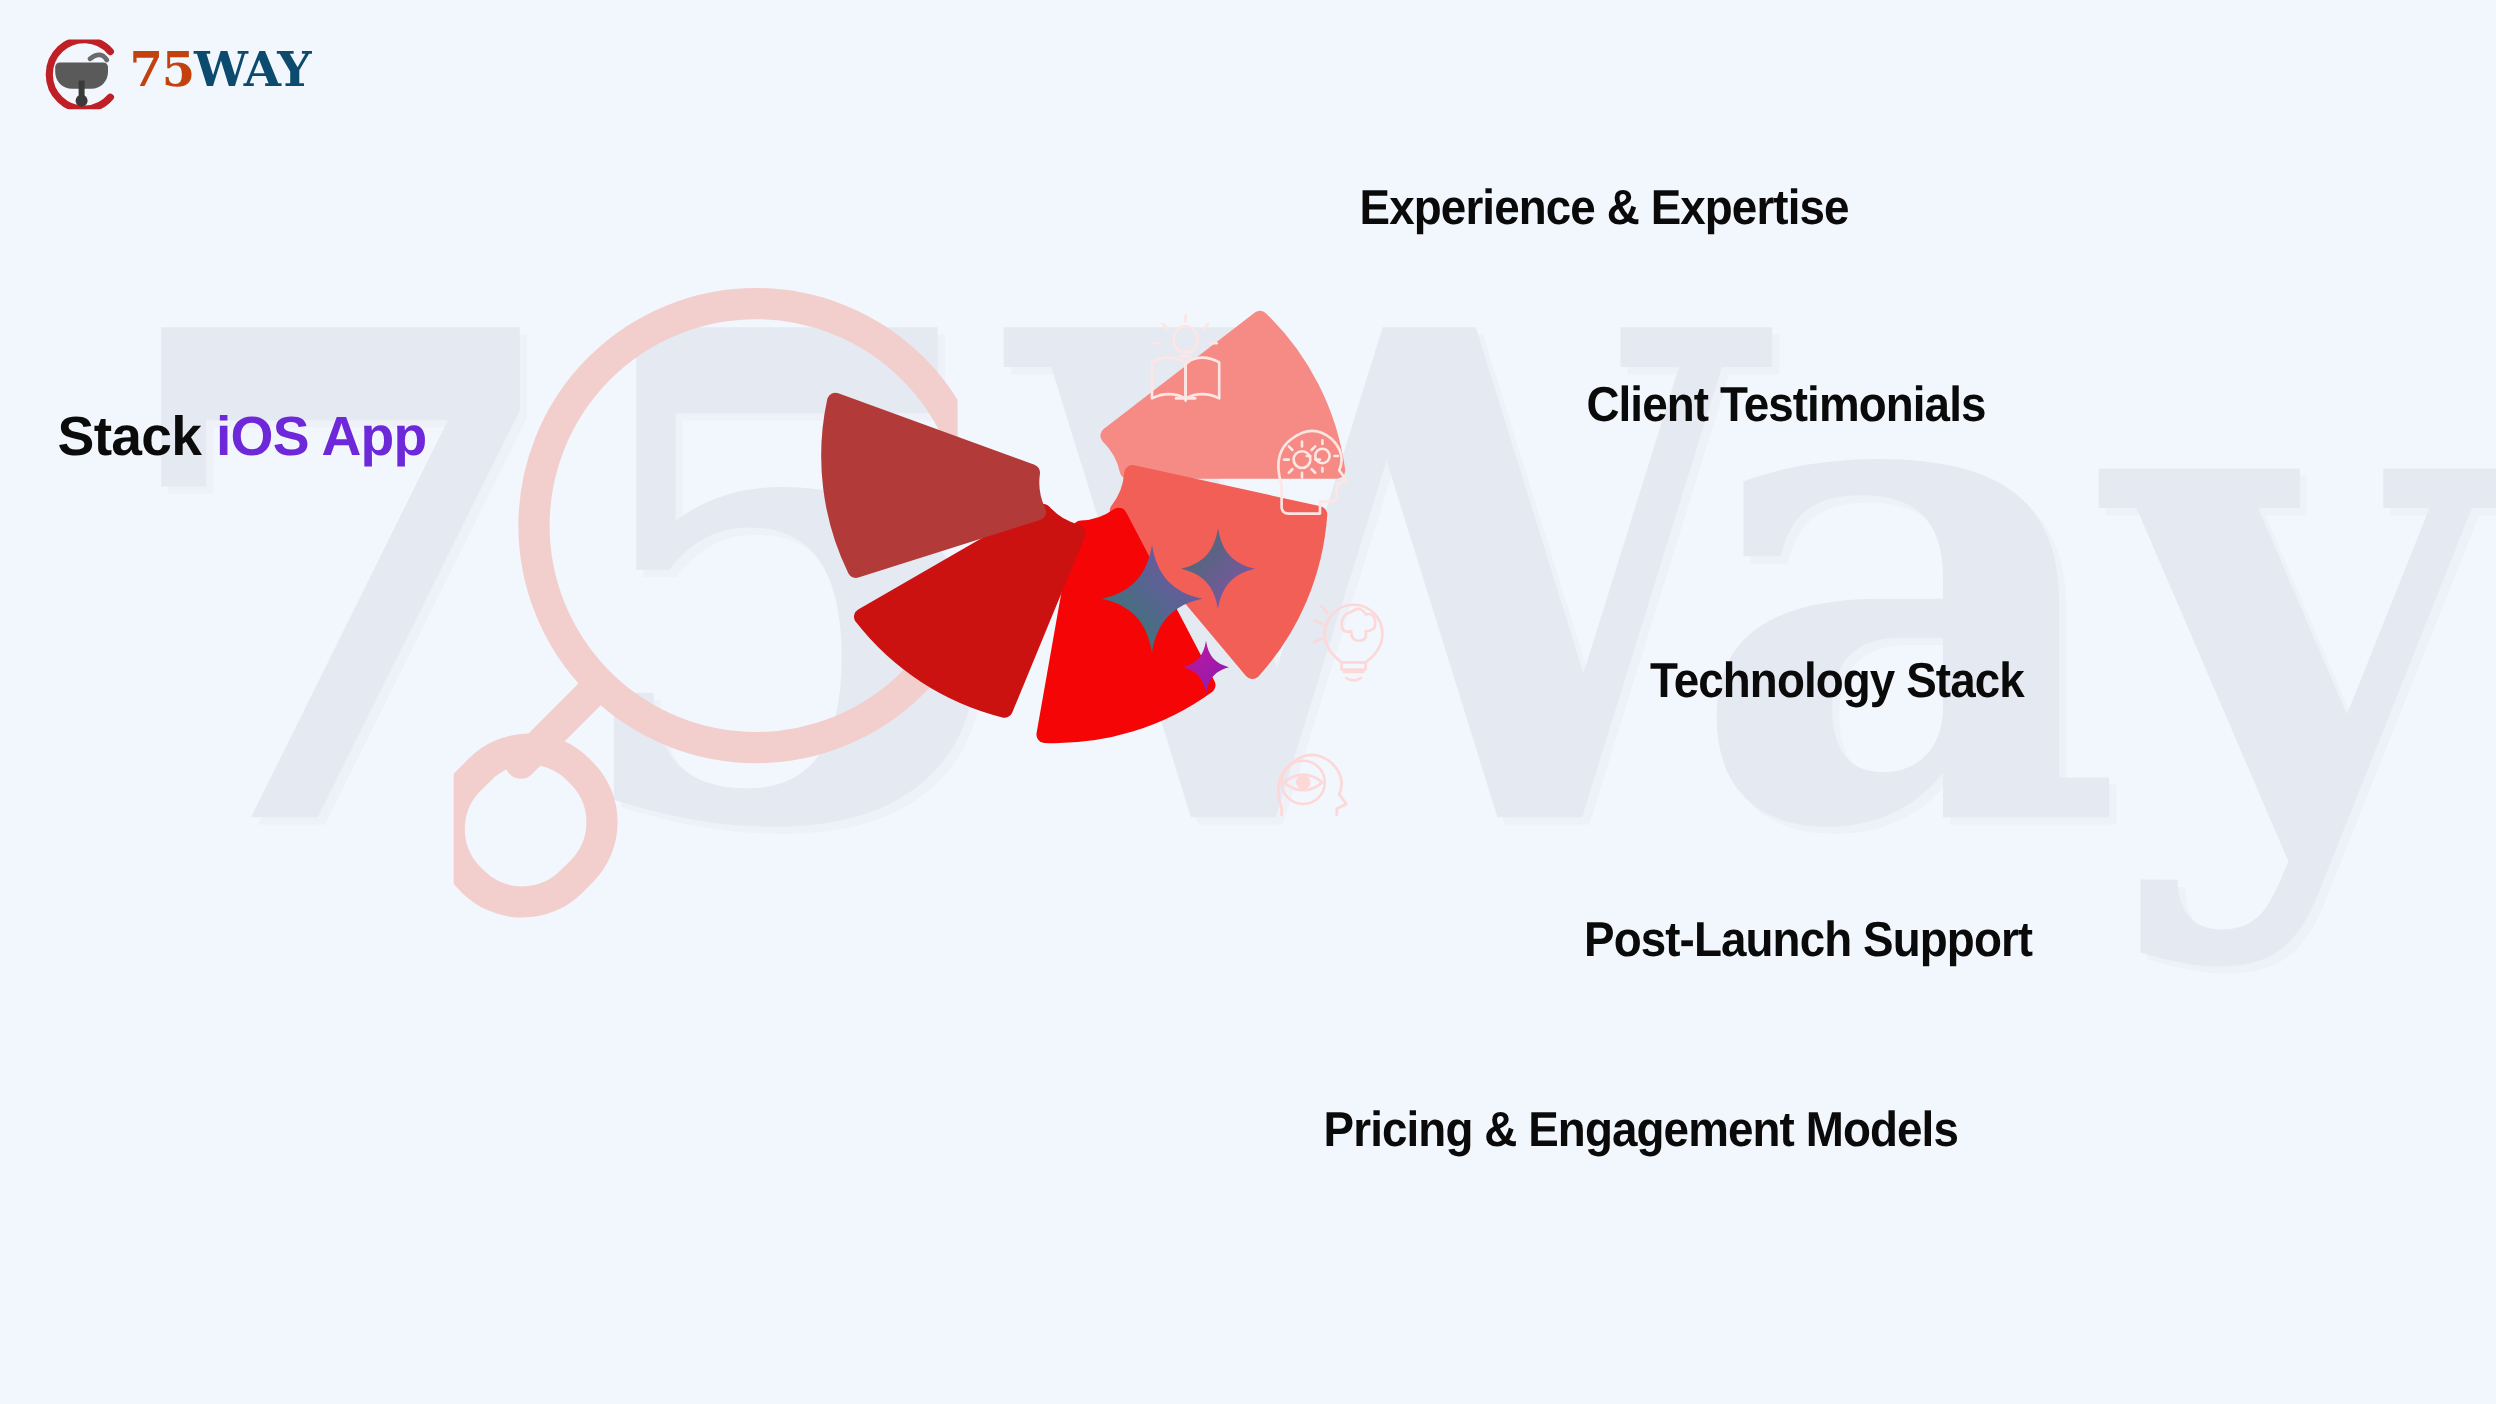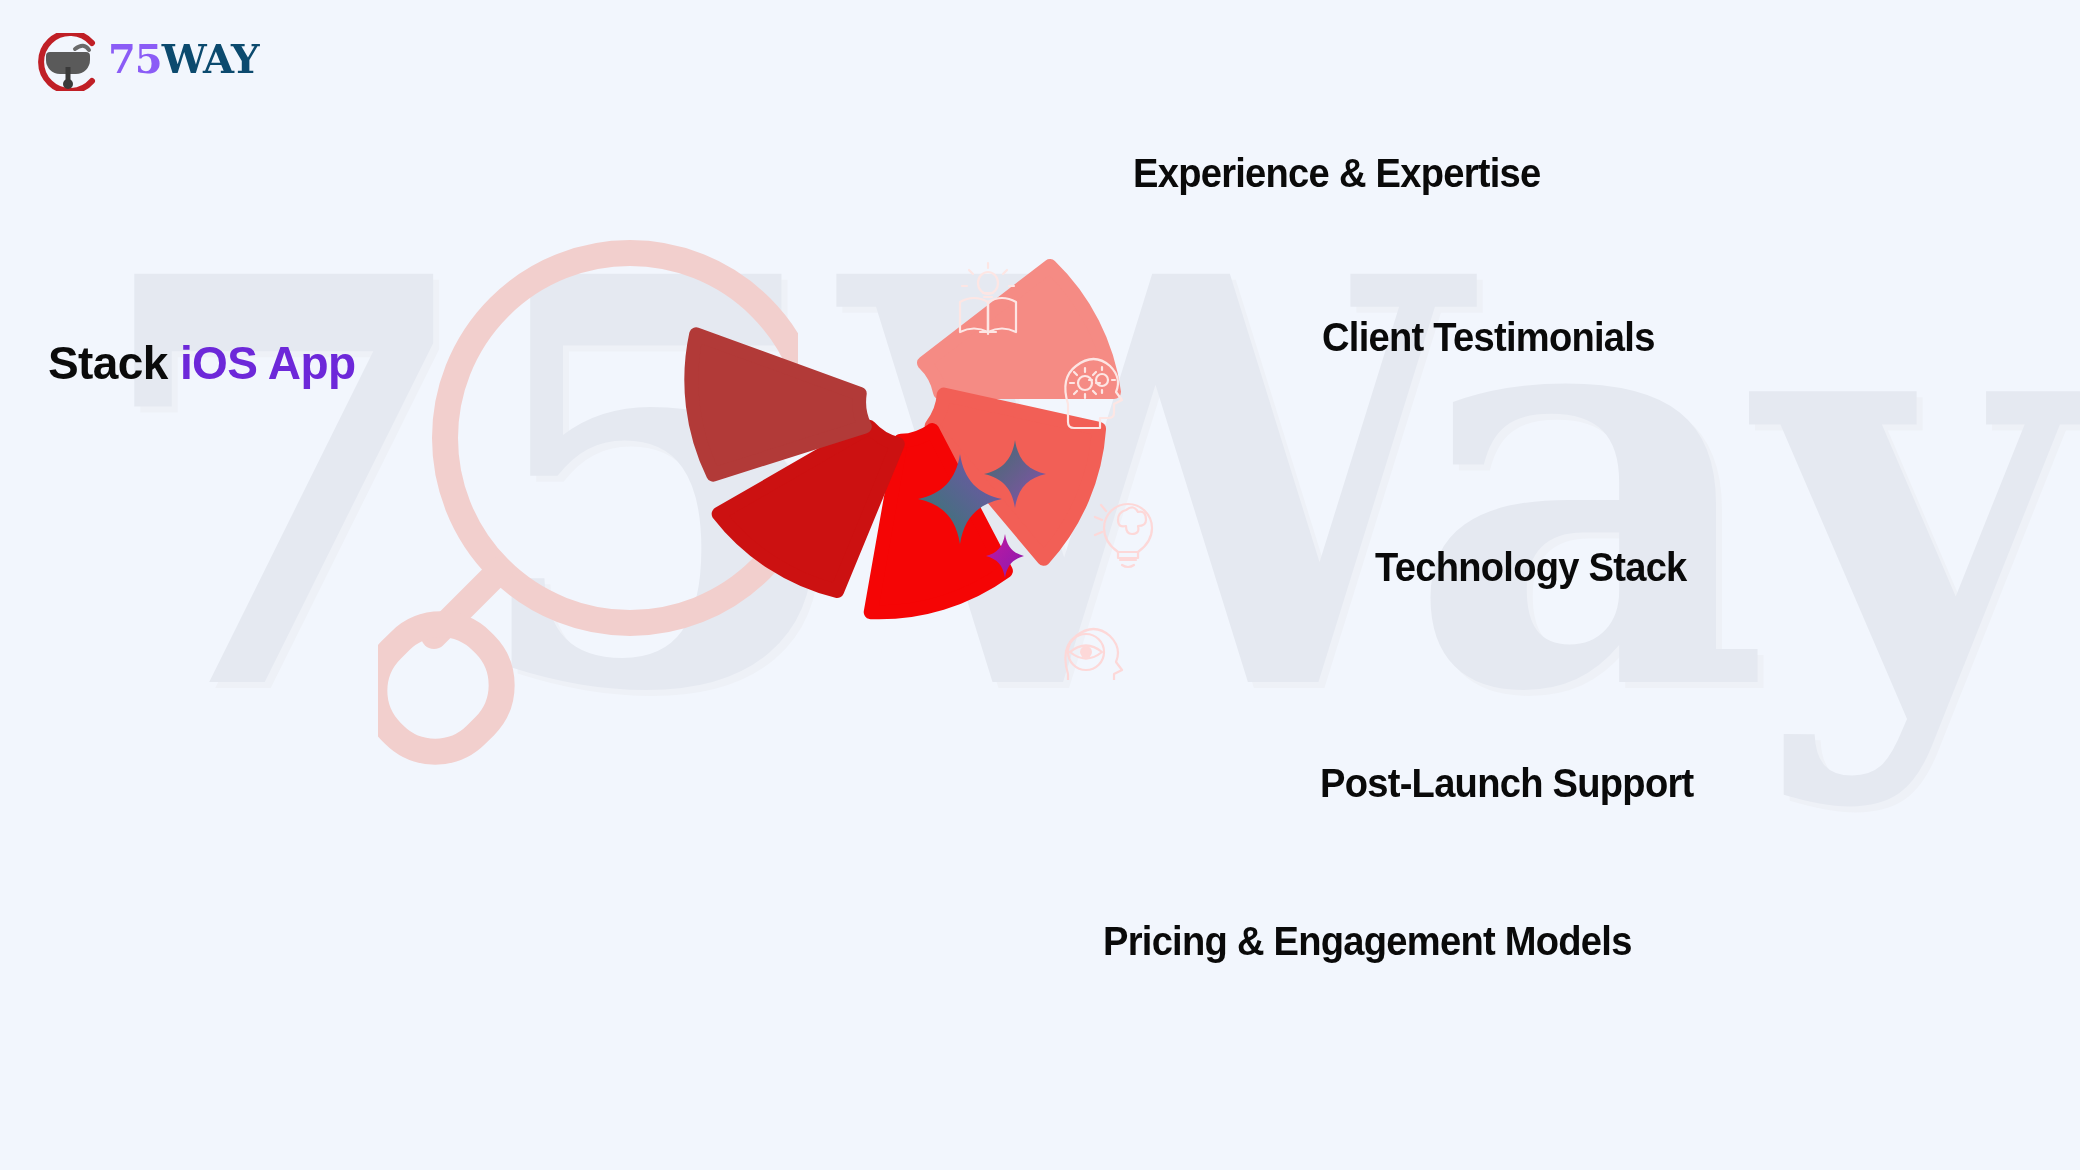--- a/index.html
+++ b/index.html
@@ -22,21 +22,21 @@
     position:absolute;left:378px;top:228px;width:420px;height:545px;
   }
 
   
   #logo{position:absolute;left:30px;top:33px;width:200px;height:60px;}
   #logo .logo-text{
     position:absolute;left:78px;top:6px;
     font-family:"DejaVu Serif","Liberation Serif",serif;
     font-size:40px;font-weight:700;letter-spacing:-1px;line-height:1;
   }
-  #logo .logo-75{color:#8b5cf6;}
+  #logo .logo-75{color:#c2410c;}
   #logo .logo-way{color:#0c4a6e;}
 
   
   #headline{
     position:absolute;left:48px;top:276px;width:520px;
     font-size:46px;font-weight:700;line-height:1.27;
     letter-spacing:-0.6px;color:#0b0b0b;
   }
   #headline .hl-accent{color:#6d28d9;}
 

